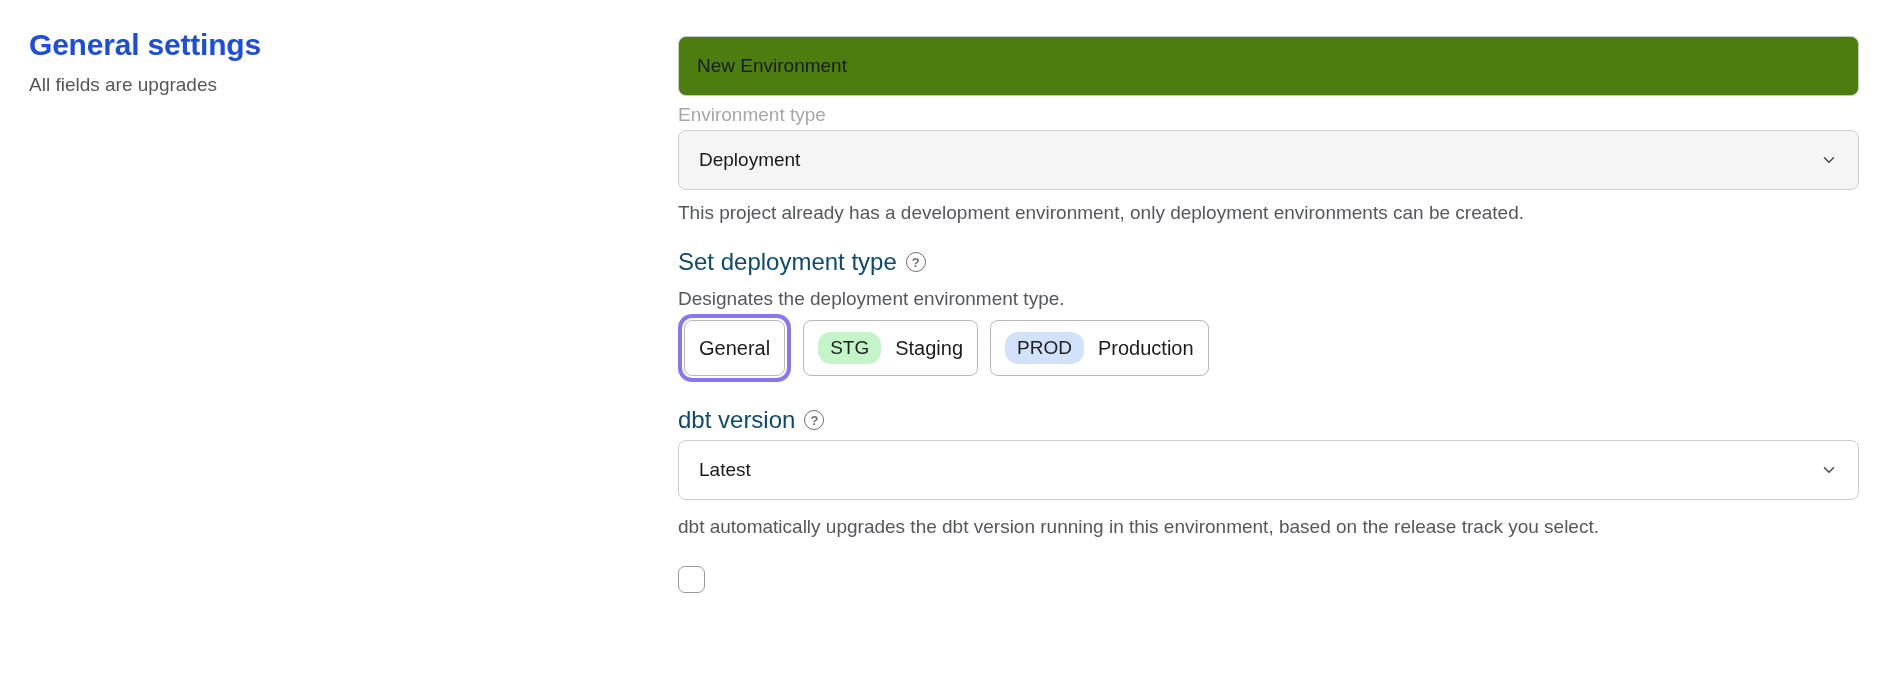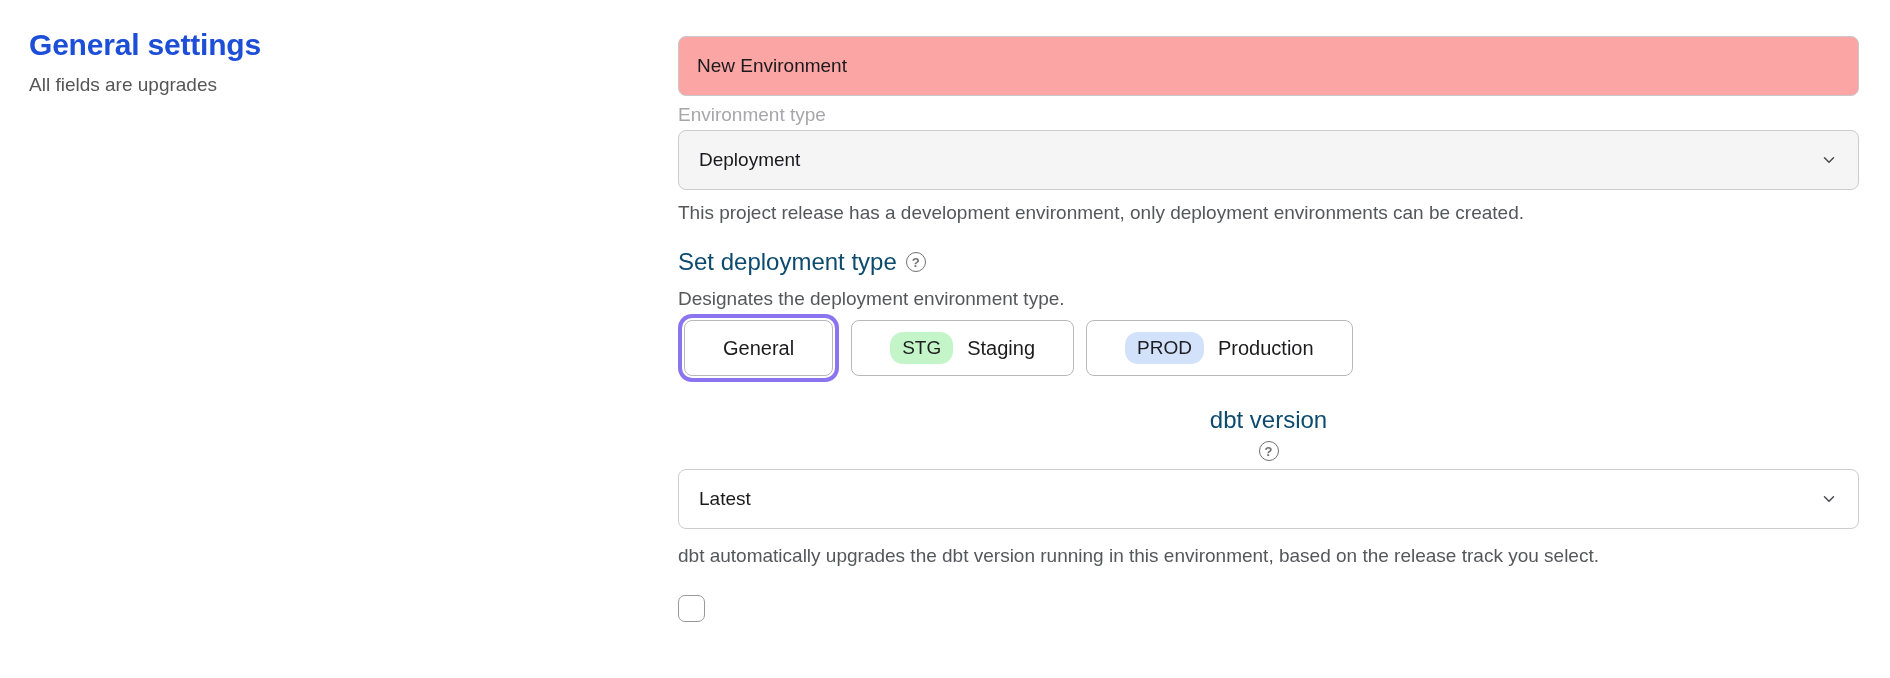--- a/index.html
+++ b/index.html
@@ -25,21 +25,21 @@
   .form-col { width: 1181px; }
   .field-label {
     font-size: 19px; line-height: 22px; color: #323236; font-weight: 500;
     margin-top: 8px;
   }
   .field-label.disabled { color: #a7a7aa; }
   .text-input {
     margin-top: 8px;
     width: 100%; height: 60px;
     border: 1px solid #c9c9cc; border-radius: 8px;
-    background: #fca5a5;
+    background: #4d7c0f;
     font-family: "Liberation Sans", sans-serif;
     font-size: 19px; color: #1a1a1c;
     padding: 0 18px;
     outline: none;
   }
   .select-box {
     width: 100%; height: 60px;
     border: 1px solid #cdcdd0; border-radius: 8px;
     background: #ffffff;
     display: flex; align-items: center; justify-content: space-between;
@@ -54,41 +54,41 @@
   .helper-text {
     font-size: 19px; line-height: 22px; color: #55575b;
   }
   .helper-1 { margin-top: 12px; }
   .helper-designates { margin-top: 14px; }
   .helper-2 { margin-top: 16px; }
   .section-label-row {
     display: flex; align-items: center; gap: 9px;
   }
   .section-label-row.row-deploy { margin-top: 26px; }
-  .section-label-row.row-dbt { margin-top: 32px; flex-direction: column; }
+  .section-label-row.row-dbt { margin-top: 32px; }
   .section-label {
     font-size: 24px; line-height: 24px; font-weight: 400; color: #0c4a6e;
   }
   .help-icon {
     width: 20px; height: 20px; border-radius: 50%;
     border: 1.5px solid #707074; color: #707074;
     font-size: 13px; font-weight: 700;
     display: inline-flex; align-items: center; justify-content: center;
     flex-shrink: 0;
   }
   .type-buttons {
     margin-top: 10px;
     display: flex; align-items: center; gap: 12px;
   }
   .type-button {
     height: 56px;
     background: #ffffff;
     border: 1px solid #b9b9bc; border-radius: 8px;
     display: inline-flex; align-items: center; gap: 14px;
-    padding: 0 38px;
+    padding: 0 14px;
     font-family: "Liberation Sans", sans-serif;
     font-size: 20px; color: #1c1c1e;
     cursor: pointer;
   }
   .type-button.selected {
     box-shadow: 0 0 0 2px #ffffff, 0 0 0 6px #8b74f0;
     margin-left: 6px; margin-right: 6px;
   }
   .badge {
     padding: 5px 12px; border-radius: 13px;
@@ -127,21 +127,21 @@
 
     <div class="field-label disabled">Environment type</div>
     <div class="select-box select-1 disabled">
       <span>Deployment</span>
       <span class="chevron-icon">
         <svg width="18" height="18" viewBox="0 0 24 24" fill="none" stroke="#4a4a4e" stroke-width="2" stroke-linecap="round" stroke-linejoin="round">
             <path d="M6 9l6 6 6-6"></path>
           </svg>
       </span>
     </div>
-    <div class="helper-text helper-1">This project release has a development environment, only deployment environments can be created.</div>
+    <div class="helper-text helper-1">This project already has a development environment, only deployment environments can be created.</div>
 
     <div class="section-label-row row-deploy">
       <span class="section-label">Set deployment type</span>
       <span class="help-icon">?</span>
     </div>
     <div class="helper-text helper-designates">Designates the deployment environment type.</div>
 
     <div class="type-buttons">
       <button class="type-button selected">
         <span>General</span>

